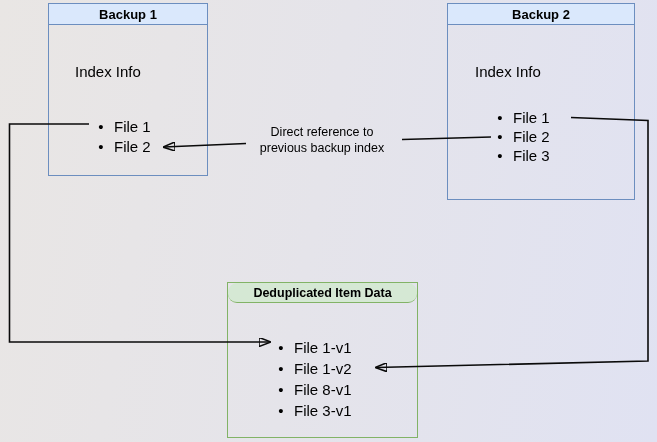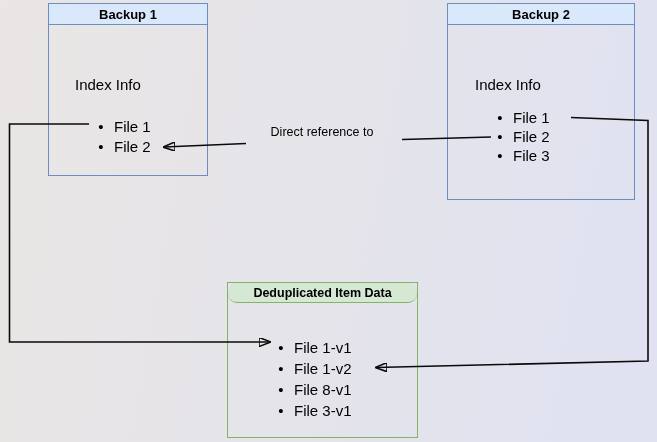--- a/index.html
+++ b/index.html
@@ -17,21 +17,21 @@
   .box.green { border:1.5px solid #82b366; }
 
   .box-header {
     box-sizing:border-box;
     display:flex; align-items:center; justify-content:center;
     font-weight:bold;
   }
   .blue .box-header  { background:#dae8fc; border-bottom:1.5px solid #6c8ebf; height:21px; font-size:13px; }
   .green .box-header { background:#d5e8d4; border-bottom:1.5px solid #82b366; height:20px; font-size:12.5px;border-radius:9px; }
 
-  .body-label { position:absolute; font-size:15px; line-height:18px;margin-top:13px; }
+  .body-label { position:absolute; font-size:15px; line-height:18px; }
 
   .file-list { position:absolute; list-style:none; margin:0; padding:0; font-size:15px; }
   .file-list li { display:flex; align-items:center; }
   .bullet { display:inline-block; width:14px; text-align:center; margin-right:6px; }
 
   #backup1 { left:48px;  top:3px;   width:160px; height:173px; }
   #backup2 { left:447px; top:3px;   width:188px; height:197px; }
   #dedup   { left:227px; top:282px; width:191px; height:156px; }
 
   #backup1 .body-label { left:26px; top:59px; }
@@ -119,20 +119,21 @@
       </li>
       <li>
         <span class="bullet">•</span>
         <span>File 3-v1</span>
       </li>
     </ul>
   </div>
 
   <div id="annotation">
     <span>Direct reference to</span>
+    <span>previous backup index</span>
   </div>
 
   <svg id="connectors" width="657" height="442" viewBox="0 0 657 442">
     <defs>
       <marker id="arrowhead" viewBox="0 0 12 9" refX="11" refY="4.5" markerWidth="12" markerHeight="9" markerUnits="userSpaceOnUse" orient="auto">
         <path d="M0,0 L12,4.5 L0,9 Z" fill="#0a0a0a" stroke="none"></path>
       </marker>
     </defs>
     <path d="M89,124 H9.5 V342 H270" marker-end="url(#arrowhead)"></path>
     <path d="M491,137 L402,139.5"></path>

